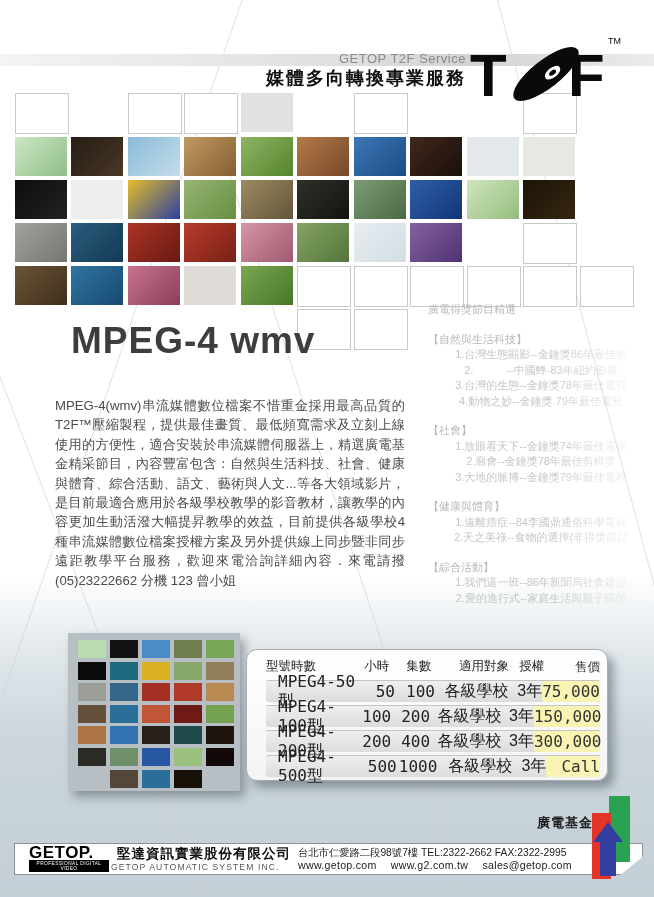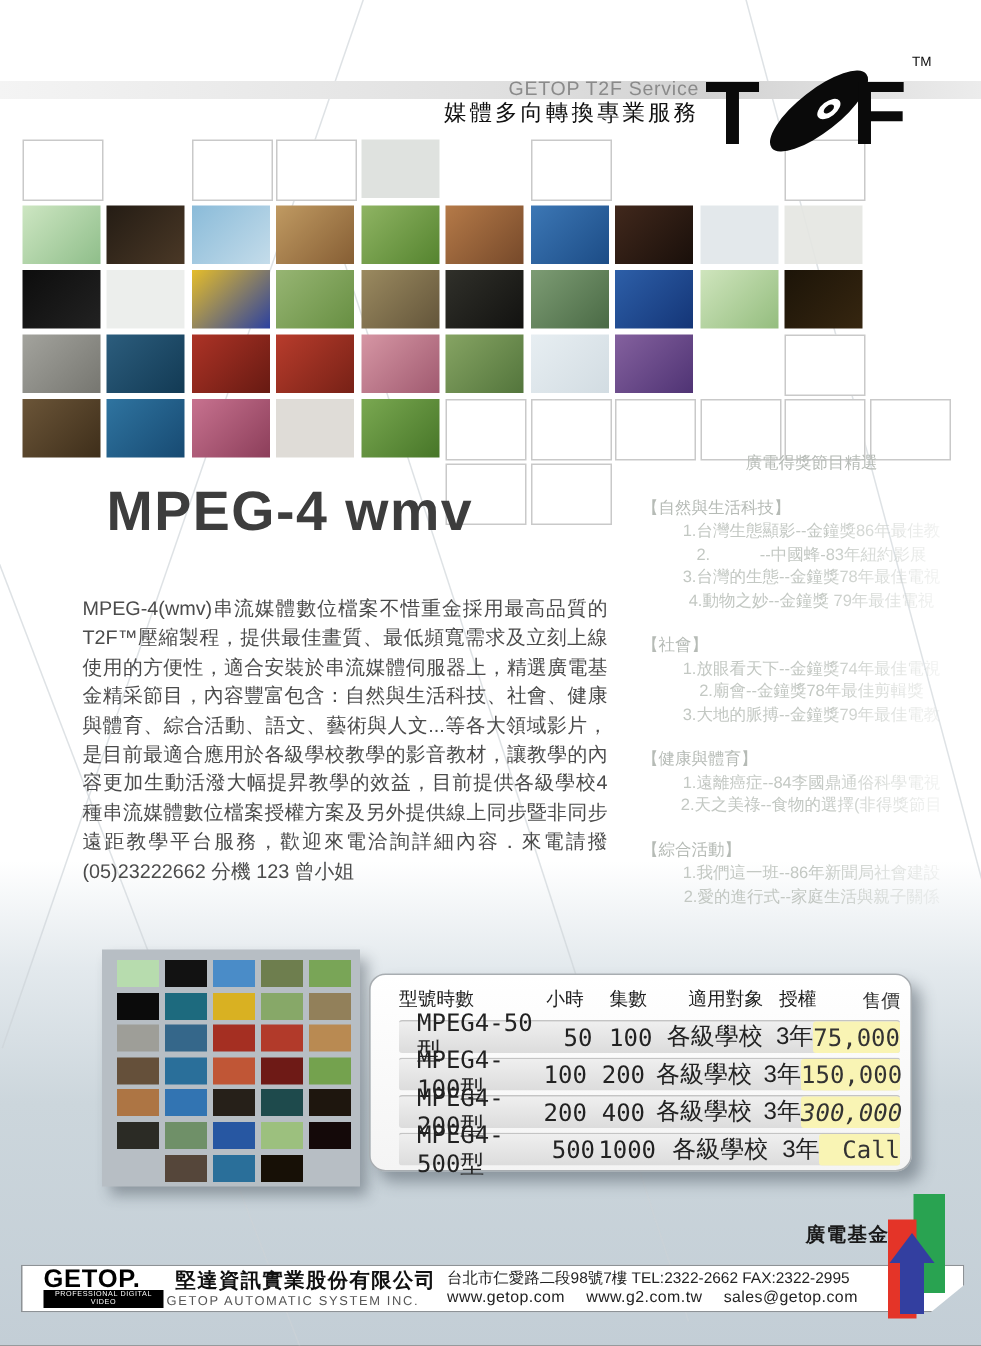--- a/index.html
+++ b/index.html
@@ -8,35 +8,35 @@
     background:linear-gradient(180deg,#ffffff 0%,#ffffff 64%,#e3e9ed 72%,#ccd6dc 82%,#c3ced6 100%);
     font-family:"Liberation Sans","DejaVu Sans",sans-serif;
   }
   .abs{position:absolute;}
   
   .dline{position:absolute;width:1px;height:780px;background:#ccd2d7;opacity:.65;z-index:1;}
   
   .svc-bar{left:0;top:54px;width:654px;height:12px;z-index:2;
     background:linear-gradient(90deg,#f4f4f4 0%,#dedede 55%,#d2d2d2 72%,#ececec 100%);}
   .svc-label{right:188px;top:51px;font-size:13px;color:#8a8a8a;z-index:3;letter-spacing:.5px;}
-  .svc-sub{right:188px;top:66px;font-size:15px;color:#111;font-weight:normal;letter-spacing:2px;z-index:3;}
+  .svc-sub{right:188px;top:66px;font-size:18px;color:#111;font-weight:bold;letter-spacing:2px;z-index:3;}
   .t2f{left:468px;top:30px;width:160px;height:96px;z-index:4;}
   
   .gcell{position:absolute;width:52px;height:39px;z-index:2;}
   .gcell.empty{background:#fff;border:1px solid #c9c9c9;}
   .gcell.faint{opacity:.9;}
   
   .title1{left:71px;top:320px;font-size:37px;font-weight:bold;color:#3d3d3d;letter-spacing:1px;z-index:5;white-space:nowrap;}
   .title2{left:55px;top:356px;font-size:25px;font-weight:bold;color:#3d3d3d;letter-spacing:.5px;z-index:5;white-space:nowrap;}
   .bodytext{left:55px;top:396px;width:350px;font-size:13.2px;line-height:19.4px;color:#4b4b4b;
     text-align:justify;z-index:4;}
   
   .plist{left:428px;top:302px;width:226px;z-index:2;font-size:11px;line-height:15.5px;
     color:#c3c8c3;white-space:nowrap;}
-  .plist .ptitle{color:#b6bbb6;margin-bottom:1px;text-align:center;}
+  .plist .ptitle{color:#b6bbb6;margin-bottom:1px;}
   .plist .pcat{color:#b6bbb6;margin-top:14px;}
   .plist .pitem{overflow:hidden;
     -webkit-mask-image:linear-gradient(90deg,#000 52%,transparent 97%);
     mask-image:linear-gradient(90deg,#000 52%,transparent 97%);text-align:center;}
   
   .mcard{left:68px;top:633px;width:172px;height:158px;background:#b7bec4;z-index:3;
     box-shadow:5px 6px 9px rgba(40,50,60,.38);}
   .mtiles{left:78px;top:640px;width:160px;height:148px;z-index:4;}
   .mtile{position:absolute;width:28px;height:18px;}
   
@@ -243,21 +243,21 @@
       <div class="tc target">各級學校</div>
       <div class="tc lic">3年</div>
       <div class="tc price hl" style="background: rgb(249, 244, 180);">150,000</div>
     </div>
     <div class="trow tdata">
       <div class="tc model">MPEG4-200型</div>
       <div class="tc hours">200</div>
       <div class="tc eps">400</div>
       <div class="tc target">各級學校</div>
       <div class="tc lic">3年</div>
-      <div class="tc price hl" style="background: rgb(249, 244, 180); font-style: italic;">300,000</div>
+      <div class="tc price hl" style="background: rgb(249, 244, 180);">300,000</div>
     </div>
     <div class="trow tdata">
       <div class="tc model">MPEG4-500型</div>
       <div class="tc hours">500</div>
       <div class="tc eps">1000</div>
       <div class="tc target">各級學校</div>
       <div class="tc lic">3年</div>
       <div class="tc price hl" style="background: rgb(249, 244, 180);">Call</div>
     </div>
   </div>

